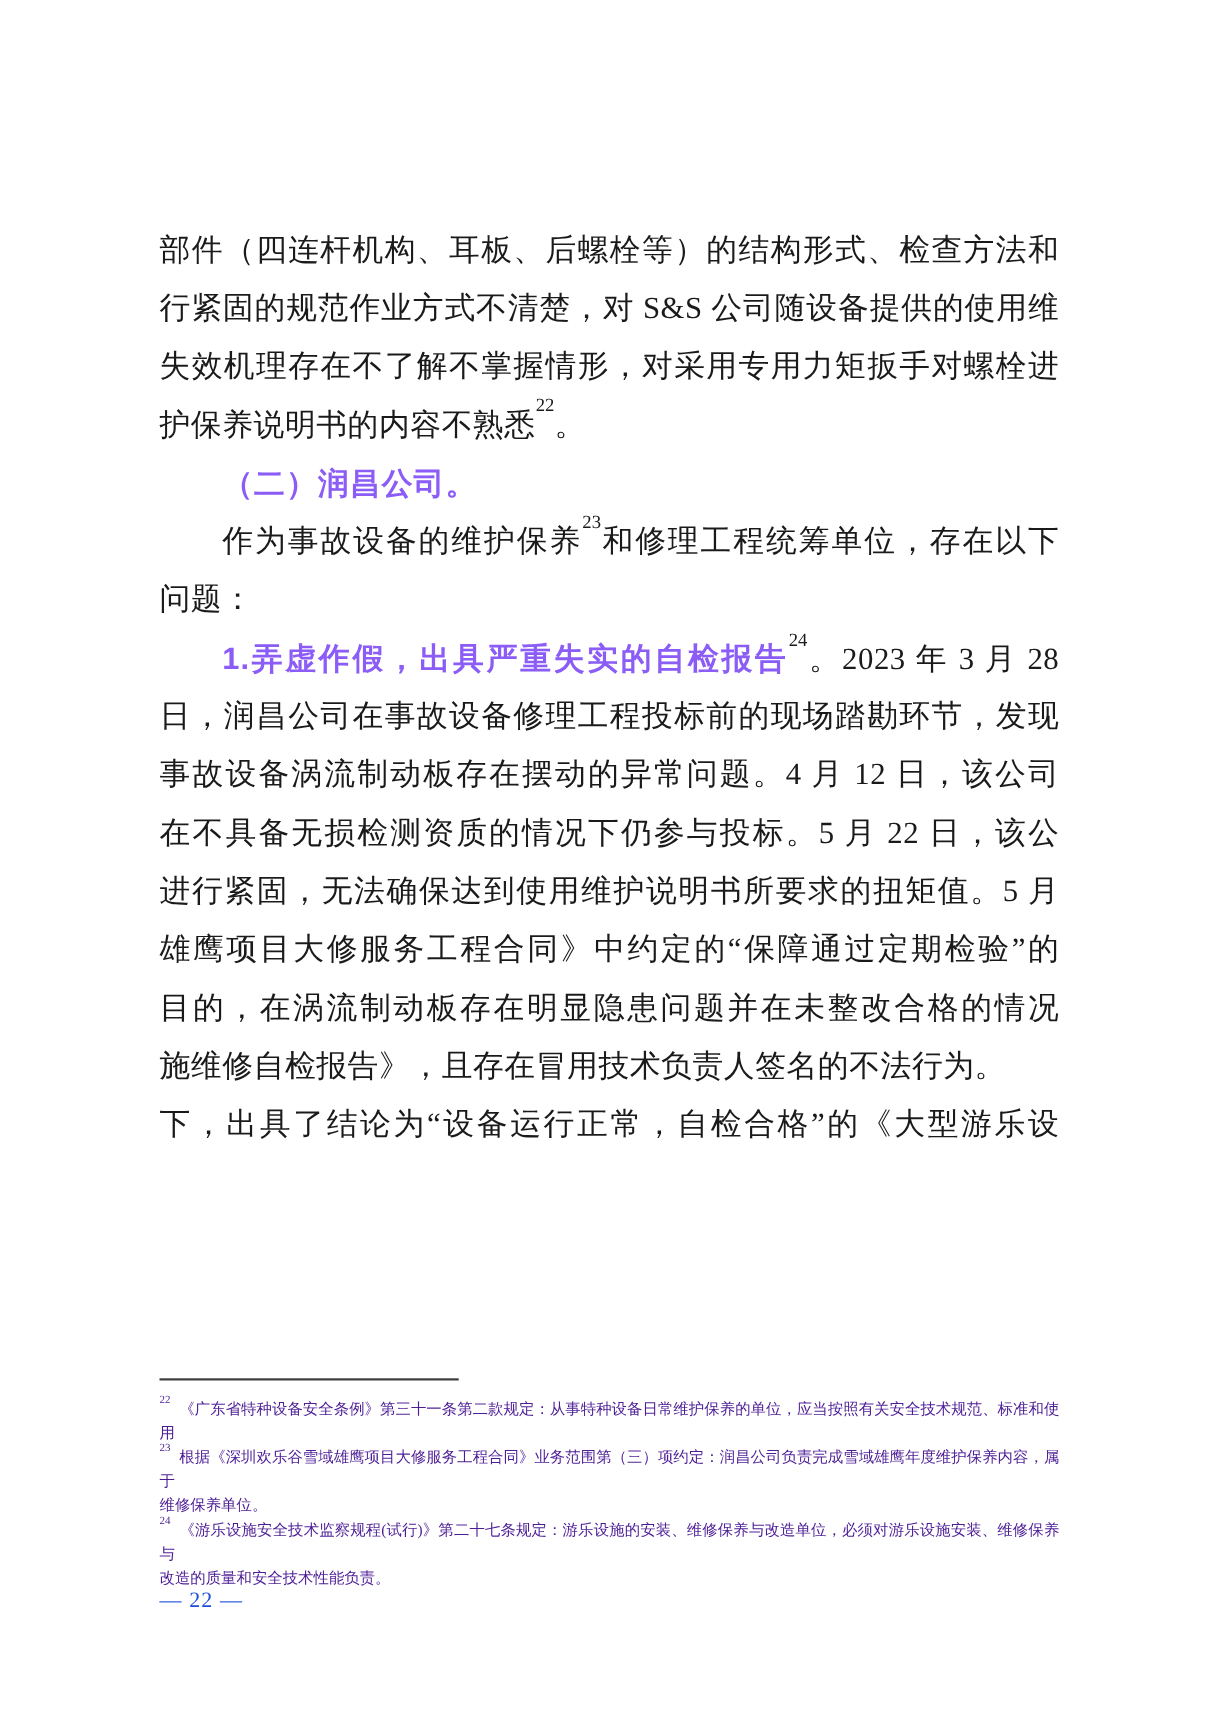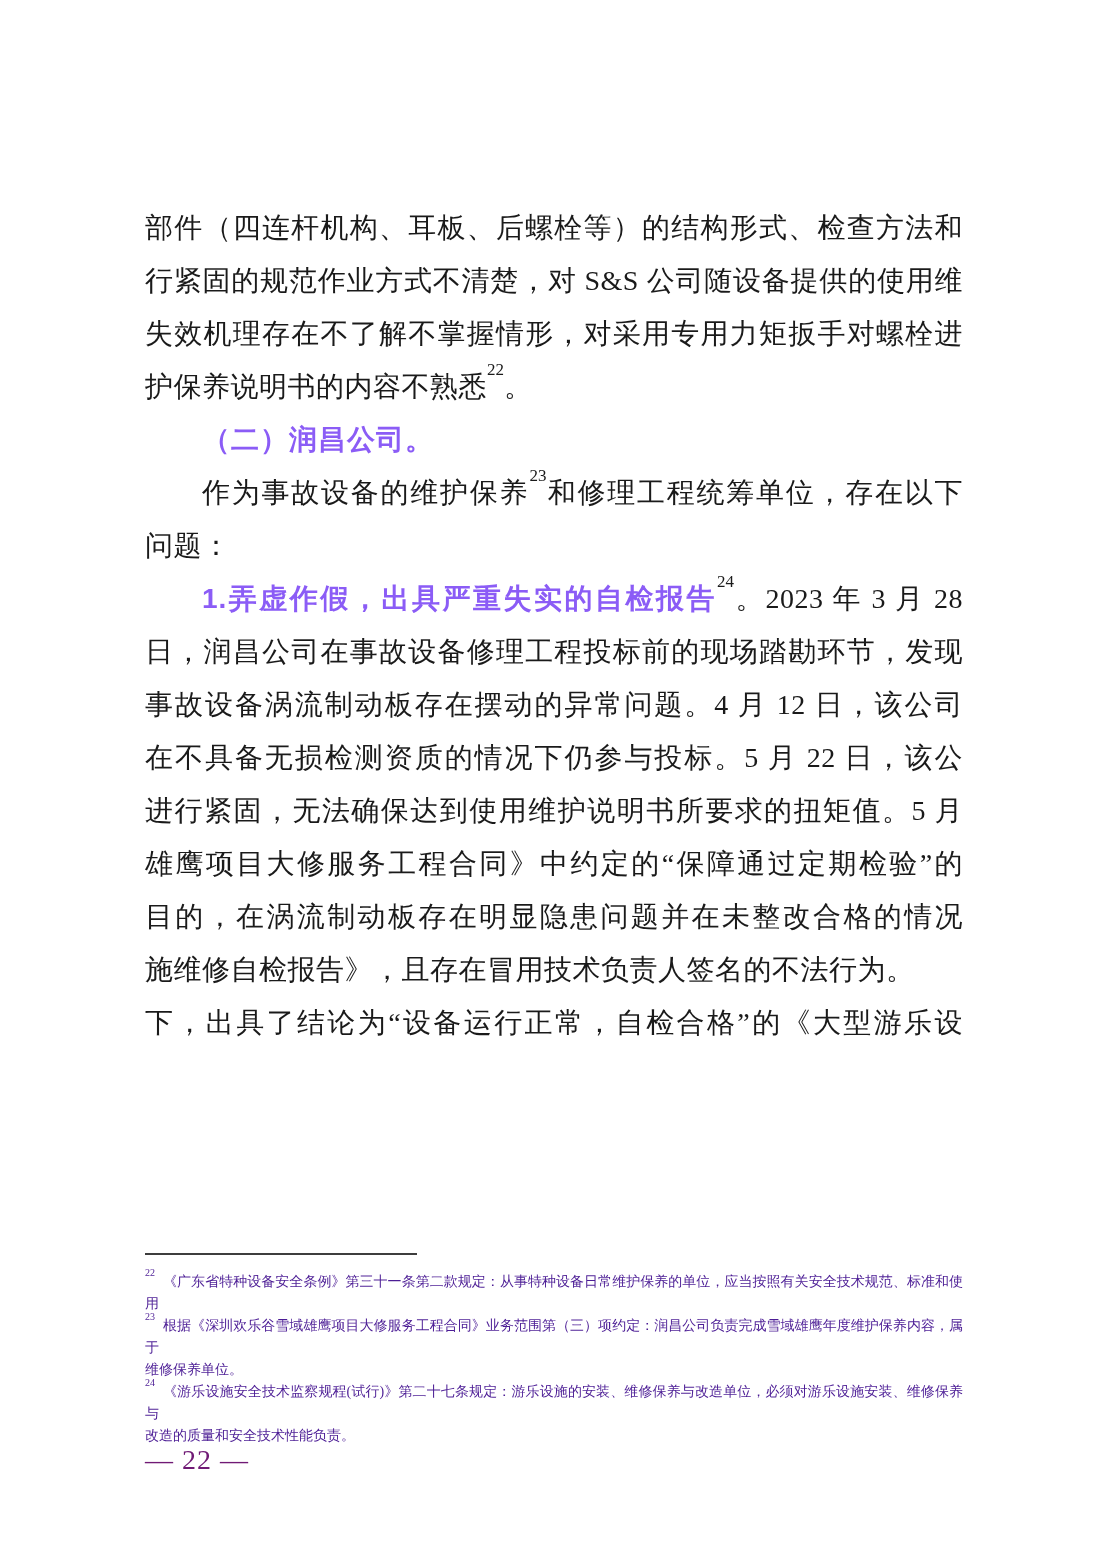--- a/index.html
+++ b/index.html
@@ -19,21 +19,21 @@
     letter-spacing:0.5px;
   }
   .jus { text-align:justify; text-align-last:justify; text-justify:inter-character; }
   .ind { text-indent:57px; }
   .hei { font-family:Liberation Sans, sans-serif; font-weight:700; letter-spacing:1px; color:#8b5cf6; }
   .bsup { font-size:17px; line-height:0; position:relative; top:-11px; letter-spacing:0; }
   .fn-sep { position:absolute; left:145px; top:1253px; width:272px; height:2px; background:#3d3d3d; }
   .fns { position:absolute; left:145px; top:1258px; width:818px; font-size:14px; color:#4c1d95;margin-top:13px; }
   .fnline { line-height:22px; }
   .fnsup { font-size:10px; line-height:0; position:relative; top:-4px; margin-right:8px; }
-  .pagenum { position:absolute; left:145px; top:1444px; font-size:28px; color:#701a75; letter-spacing:1px; }
+  .pagenum { position:absolute; left:145px; top:1444px; font-size:20px; color:#1d4ed8; letter-spacing:1px; }
 </style>
 </head>
 <body>
 
 <div class="page">
 
   <div class="body-text">
     <div class="bline jus">部件（四连杆机构、耳板、后螺栓等）的结构形式、检查方法和</div>
     <div class="bline jus">行紧固的规范作业方式不清楚，对 S&amp;S 公司随设备提供的使用维</div>
     <div class="bline jus">失效机理存在不了解不掌握情形，对采用专用力矩扳手对螺栓进</div>

